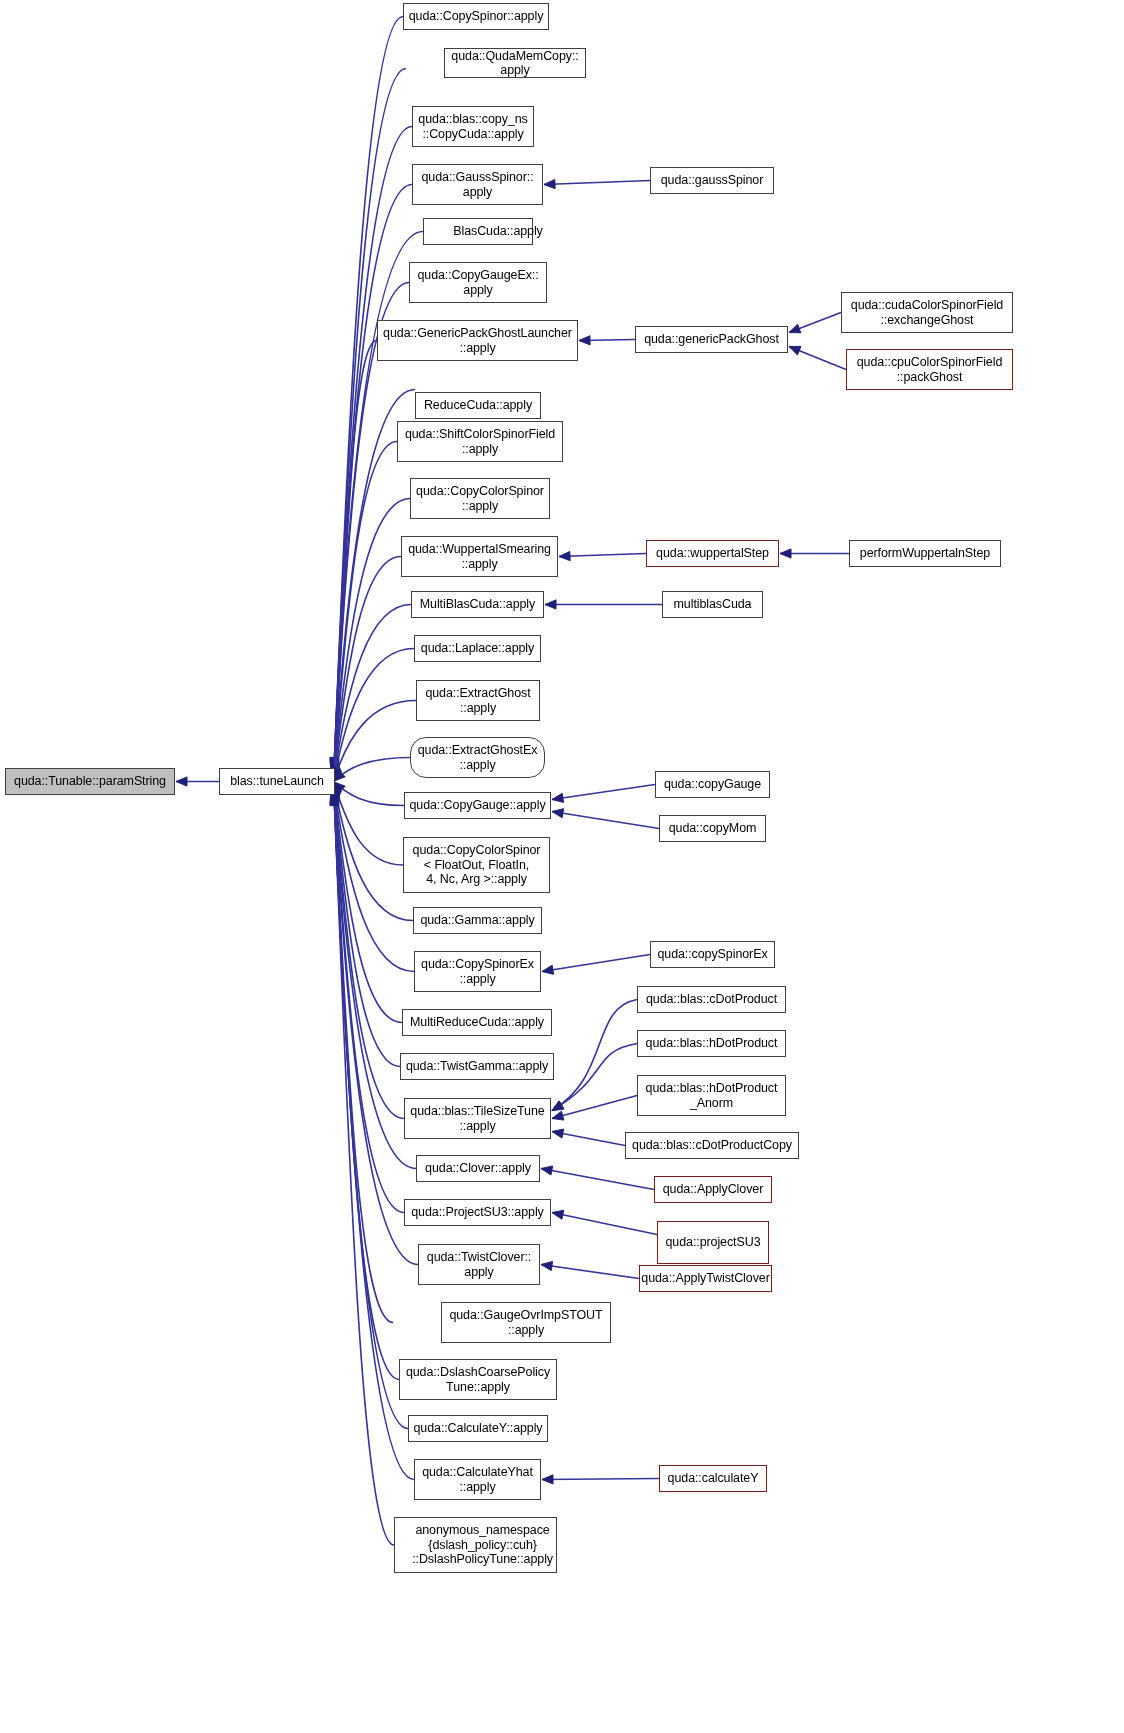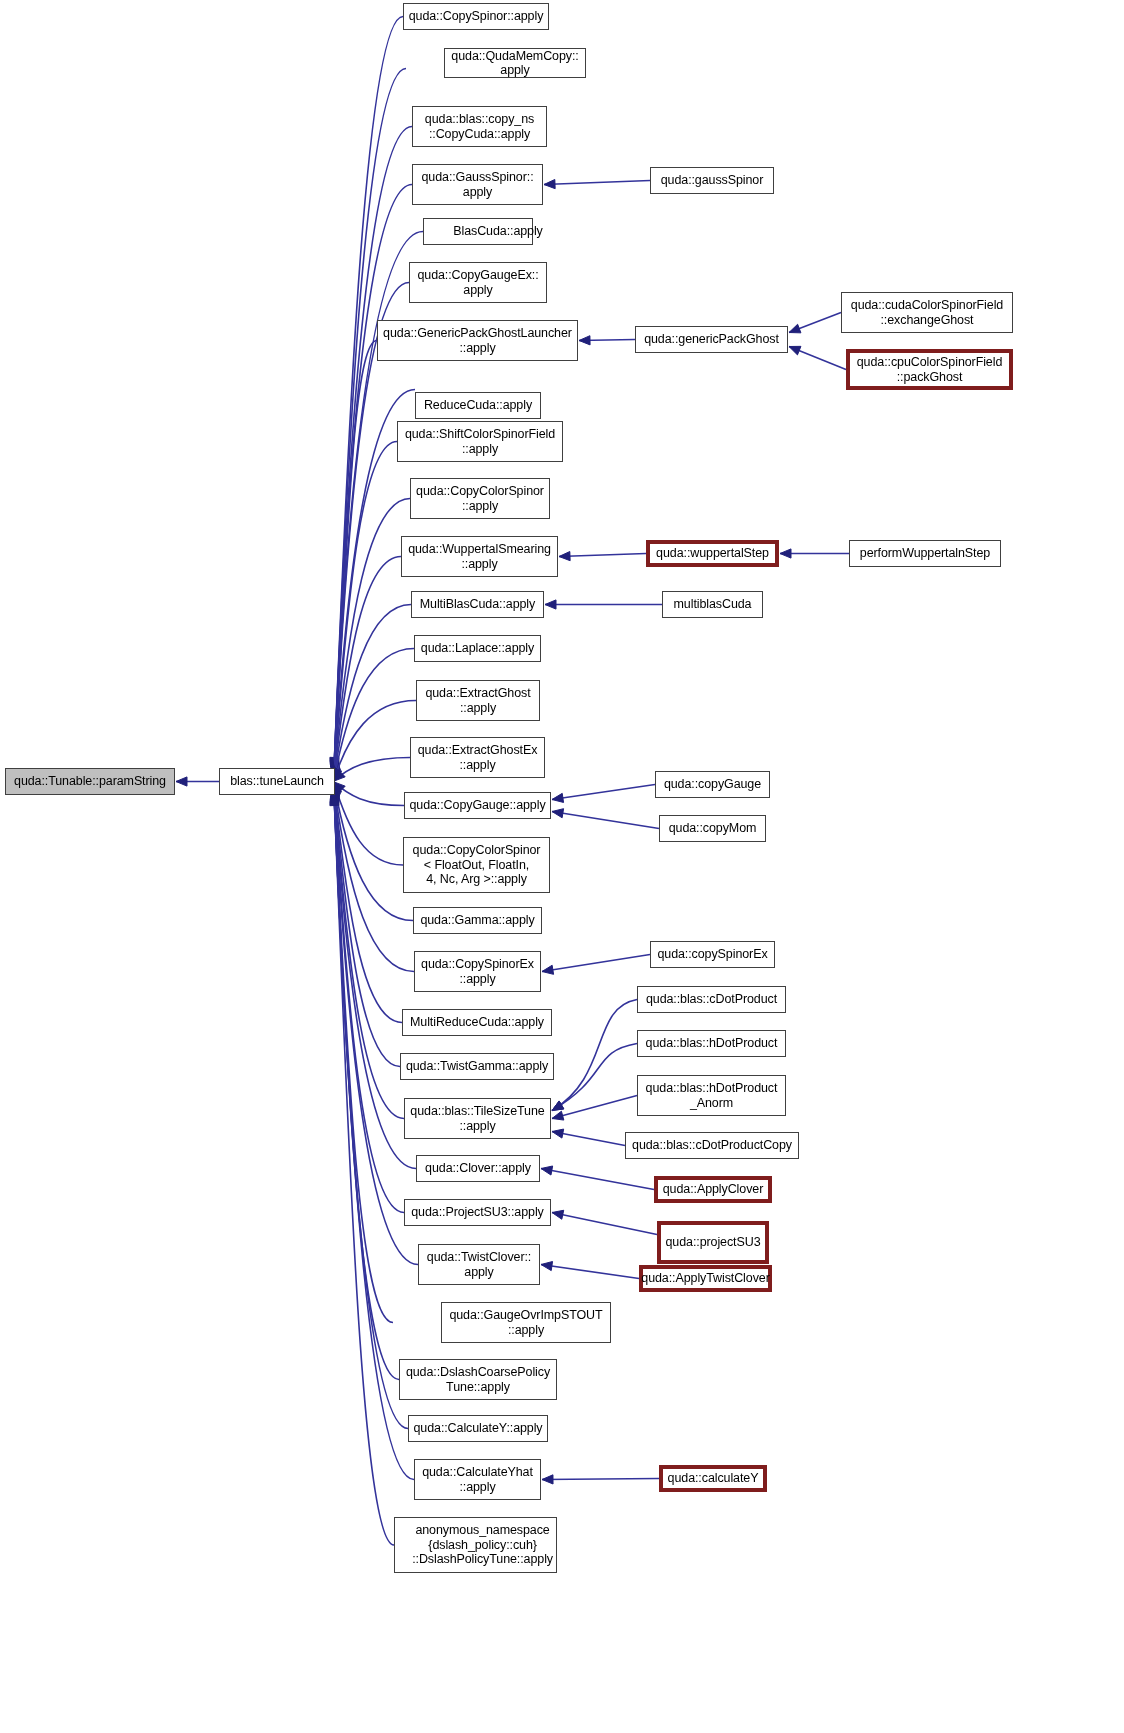--- a/index.html
+++ b/index.html
@@ -4,21 +4,21 @@
 <style>
   html,body{margin:0;padding:0;background:#ffffff;}
   body{font-family:"Liberation Sans", sans-serif;}
   #graph{position:relative;width:1124px;height:1733px;background:#fff;overflow:hidden;}
   #edges{position:absolute;left:0;top:0;width:1124px;height:1733px;pointer-events:none;}
   .node{position:absolute;box-sizing:border-box;border:1px solid #404040;background:#ffffff;
         display:flex;align-items:center;justify-content:center;text-align:center;
         font-size:12.5px;line-height:14.5px;color:#000;letter-spacing:-0.1px;}
   .node span{display:block;padding:0 3px;white-space:pre-line;}
   .node.root{background:#bfbfbf;border-color:#404040;}
-  .node.red{border:4px solid #7f1d1d;color:#000;}
+  .node.red{border:1px solid #7f1d1d;color:#000;}
   .node.red span{color:#000;}
 </style>
 </head>
 <body>
 
 <div id="graph">
   <svg id="edges" xmlns="http://www.w3.org/2000/svg">
       <path d="M219,781.5 L176,781.5" fill="none" stroke="#33339a" stroke-width="1.6"></path>
       <polygon points="176,781.5 187,776.9 187,786.1" fill="#20207a" stroke="#20207a"></polygon>
       <path d="M403,16.5 C365.05,16.5 348,438.5 334,768.5" fill="none" stroke="#33339a" stroke-width="1.6"></path>
@@ -125,21 +125,21 @@
       <div class="node" style="left: 219px; top: 768px; width: 116px; height: 27px;">
         <span>blas::tuneLaunch</span>
       </div>
       <div class="node" style="left: 403px; top: 3px; width: 146px; height: 27px;">
         <span>quda::CopySpinor::apply</span>
       </div>
       <div class="node" style="left: 406px; top: 48px; width: 142px; height: 30px; margin-left: 38px;">
         <span>quda::QudaMemCopy::
 apply</span>
       </div>
-      <div class="node" style="left: 412px; top: 106px; width: 135px; height: 41px;">
+      <div class="node" style="left: 412px; top: 106px; width: 122px; height: 41px;">
         <span>quda::blas::copy_ns
 ::CopyCuda::apply</span>
       </div>
       <div class="node" style="left: 412px; top: 164px; width: 131px; height: 41px;">
         <span>quda::GaussSpinor::
 apply</span>
       </div>
       <div class="node" style="left: 423px; top: 218px; width: 110px; height: 27px; padding-left: 40px;">
         <span>BlasCuda::apply</span>
       </div>
@@ -169,21 +169,21 @@
       <div class="node" style="left: 411px; top: 591px; width: 133px; height: 27px;">
         <span>MultiBlasCuda::apply</span>
       </div>
       <div class="node" style="left: 414px; top: 635px; width: 127px; height: 27px;">
         <span>quda::Laplace::apply</span>
       </div>
       <div class="node" style="left: 416px; top: 680px; width: 124px; height: 41px;">
         <span>quda::ExtractGhost
 ::apply</span>
       </div>
-      <div class="node" style="left: 410px; top: 737px; width: 135px; height: 41px;">
+      <div class="node" style="left: 410px; top: 737px; width: 135px; height: 41px; border-radius: 16px;">
         <span>quda::ExtractGhostEx
 ::apply</span>
       </div>
       <div class="node" style="left: 404px; top: 792px; width: 147px; height: 27px;">
         <span>quda::CopyGauge::apply</span>
       </div>
       <div class="node" style="left: 403px; top: 837px; width: 147px; height: 56px;">
         <span>quda::CopyColorSpinor
 &lt; FloatOut, FloatIn,
 4, Nc, Arg &gt;::apply</span>

